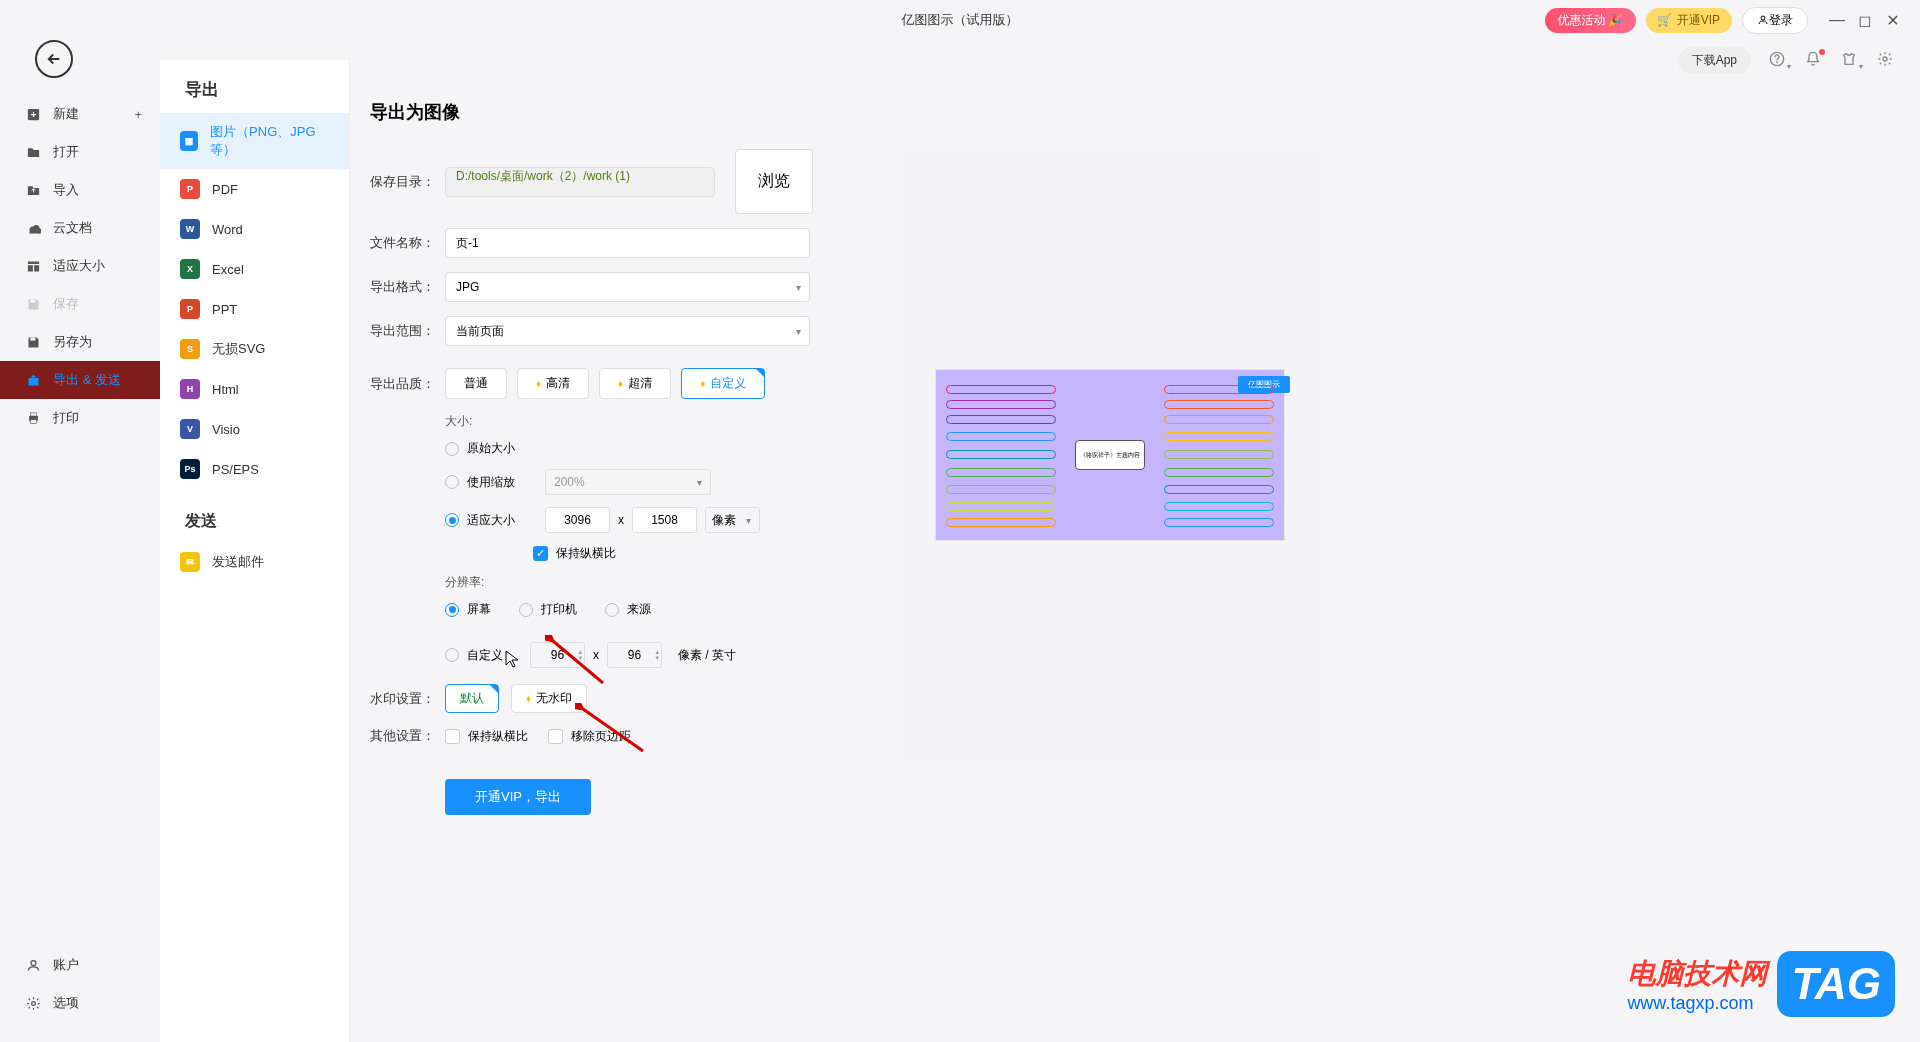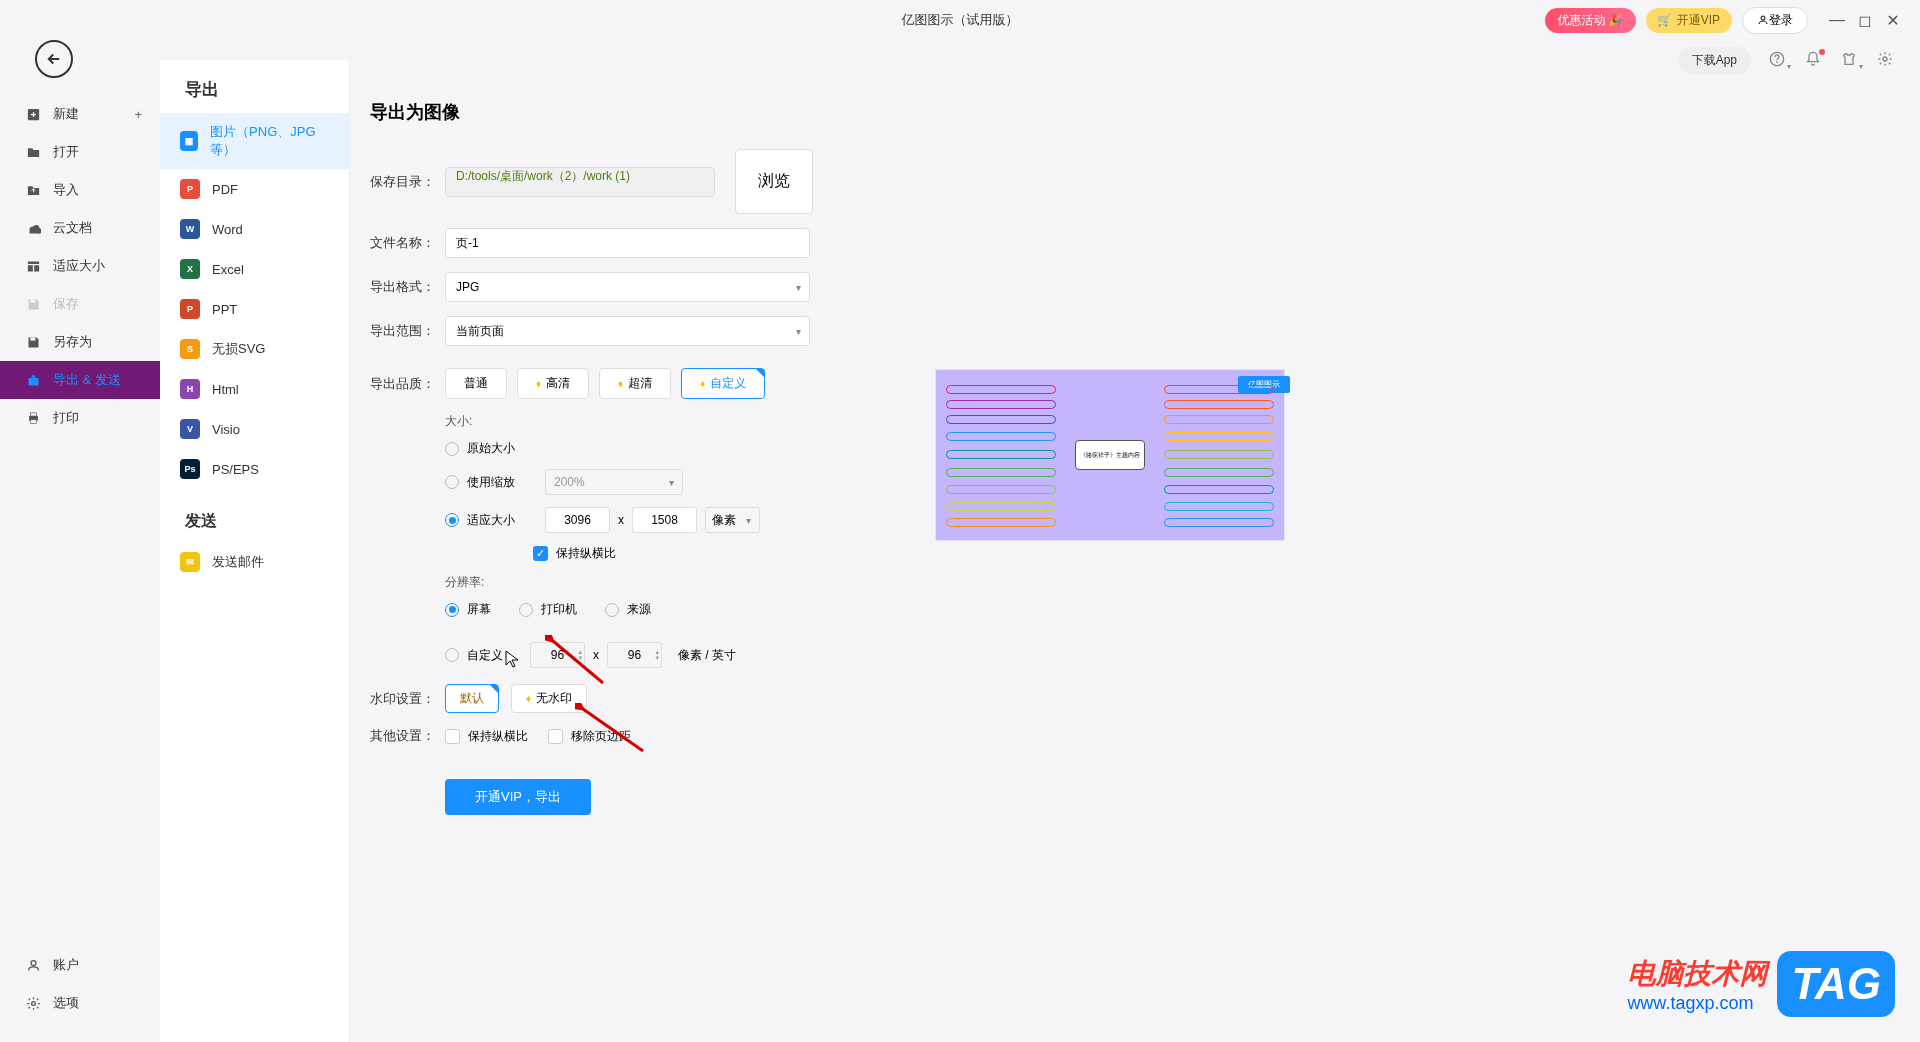--- a/index.html
+++ b/index.html
@@ -20,21 +20,21 @@
 .download-app { background: #eee; font-size: 12px; padding: 5px 14px; border-radius: 14px; color: #333; cursor: pointer; }
 .toolbar-icon { width: 18px; height: 18px; color: #888; cursor: pointer; position: relative; }
 .red-dot { position: absolute; top: -2px; right: -2px; width: 6px; height: 6px; background: #ff4d4f; border-radius: 50%; }
 
 
 .back-btn { position: absolute; top: 40px; left: 35px; width: 38px; height: 38px; border: 2px solid #333; border-radius: 50%; display: flex; align-items: center; justify-content: center; cursor: pointer; }
 
 
 .sidebar-left { position: absolute; left: 0; top: 85px; width: 160px; height: calc(100% - 85px); padding: 10px 0; }
 .nav-item { display: flex; align-items: center; padding: 10px 25px; font-size: 13px; color: #333; cursor: pointer; gap: 12px; position: relative; }
-.nav-item.active { background: #701a75; }
+.nav-item.active { background: #7f1d1d; }
 .nav-item.disabled { color: #bbb; }
 .nav-item .plus { position: absolute; right: 18px; color: #666; }
 .nav-icon { width: 16px; height: 16px; display: flex; align-items: center; justify-content: center; }
 .sidebar-bottom { position: absolute; bottom: 20px; left: 0; width: 160px; }
 
 
 .export-col { position: absolute; left: 160px; top: 60px; width: 190px; background: #fff; height: calc(100% - 60px); border-right: 1px solid #eee; }
 .export-header { padding: 18px 25px 12px; font-size: 17px; font-weight: 600; color: #333; }
 .format-item { display: flex; align-items: center; padding: 10px 20px; font-size: 13px; color: #333; cursor: pointer; gap: 12px; }
 .format-item.active { background: #e6f2ff; color: #1890ff; }
@@ -59,31 +59,31 @@
 .diamond { color: #ffb800; font-size: 10px; }
 
 .sub-section { margin-left: 75px; margin-top: 14px; }
 .sub-label { font-size: 12px; color: #555; margin-bottom: 10px; }
 .radio-row { display: flex; align-items: center; margin-bottom: 12px; gap: 8px; font-size: 12px; }
 .radio { width: 14px; height: 14px; border: 1px solid #bbb; border-radius: 50%; display: inline-flex; align-items: center; justify-content: center; }
 .radio.checked { border-color: #1890ff; }
 .radio.checked::after { content: ''; width: 7px; height: 7px; background: #1890ff; border-radius: 50%; }
 .num-input { width: 65px; height: 26px; border: 1px solid #ddd; border-radius: 3px; text-align: center; font-size: 12px; }
 .small-select { width: 55px; height: 26px; border: 1px solid #ddd; border-radius: 3px; font-size: 12px; padding: 0 6px; display: flex; align-items: center; position: relative; }
-.scale-select { width: 138px; height: 26px; border: 1px solid #ddd; border-radius: 3px; background: #f5f5f5; font-size: 12px; padding: 0 8px; display: flex; align-items: center; position: relative; color: #999; }
+.scale-select { width: 166px; height: 26px; border: 1px solid #ddd; border-radius: 3px; background: #f5f5f5; font-size: 12px; padding: 0 8px; display: flex; align-items: center; position: relative; color: #999; }
 .checkbox { width: 15px; height: 15px; border-radius: 3px; display: inline-flex; align-items: center; justify-content: center; }
 .checkbox.checked { background: #1890ff; color: #fff; font-size: 11px; }
 .checkbox.unchecked { border: 1px solid #ccc; background: #fff; }
 
 .res-group { display: flex; gap: 28px; margin-bottom: 24px; }
 .spinner-input { width: 55px; height: 26px; border: 1px solid #ddd; border-radius: 3px; font-size: 12px; text-align: center; position: relative; display: flex; align-items: center; justify-content: center; }
 .spinner-arrows { position: absolute; right: 2px; display: flex; flex-direction: column; font-size: 7px; color: #999; line-height: 6px; }
 
 .wm-btn { padding: 5px 14px; border: 1px solid #ddd; border-radius: 4px; font-size: 12px; background: #fff; cursor: pointer; display: inline-flex; align-items: center; gap: 5px; }
-.wm-btn.selected { border-color: #1890ff; color: #a16207; position: relative; }
+.wm-btn.selected { border-color: #1890ff; color: #15803d; position: relative; }
 .wm-btn.selected::after { content: ''; position: absolute; right: 0; top: 0; border-left: 8px solid transparent; border-top: 8px solid #1890ff; }
 
 .export-btn { margin-top: 20px; padding: 9px 30px; background: #1890ff; color: #fff; border: none; border-radius: 4px; font-size: 13px; cursor: pointer; }
 
 
 .preview-pane { position: absolute; left: 900px; top: 145px; width: 420px; height: 620px; background: #f4f4f6; border-radius: 6px; display: flex; align-items: center; justify-content: center; }
 .preview-img { width: 350px; height: 172px; background: #c4b5fd; border: 1px solid #e5e5e5; position: relative; padding: 10px; }
 .mindmap-branch { position: absolute; height: 9px; border-radius: 5px; }
 .mindmap-center { position: absolute; left: 50%; top: 50%; transform: translate(-50%,-50%); width: 70px; height: 30px; background: #fff; border: 1px solid #555; border-radius: 4px; font-size: 6px; display: flex; align-items: center; justify-content: center; }
 .preview-badge { position: absolute; top: 6px; right: -6px; background: #1890ff; color: #fff; font-size: 8px; padding: 3px 10px; border-radius: 2px; }

